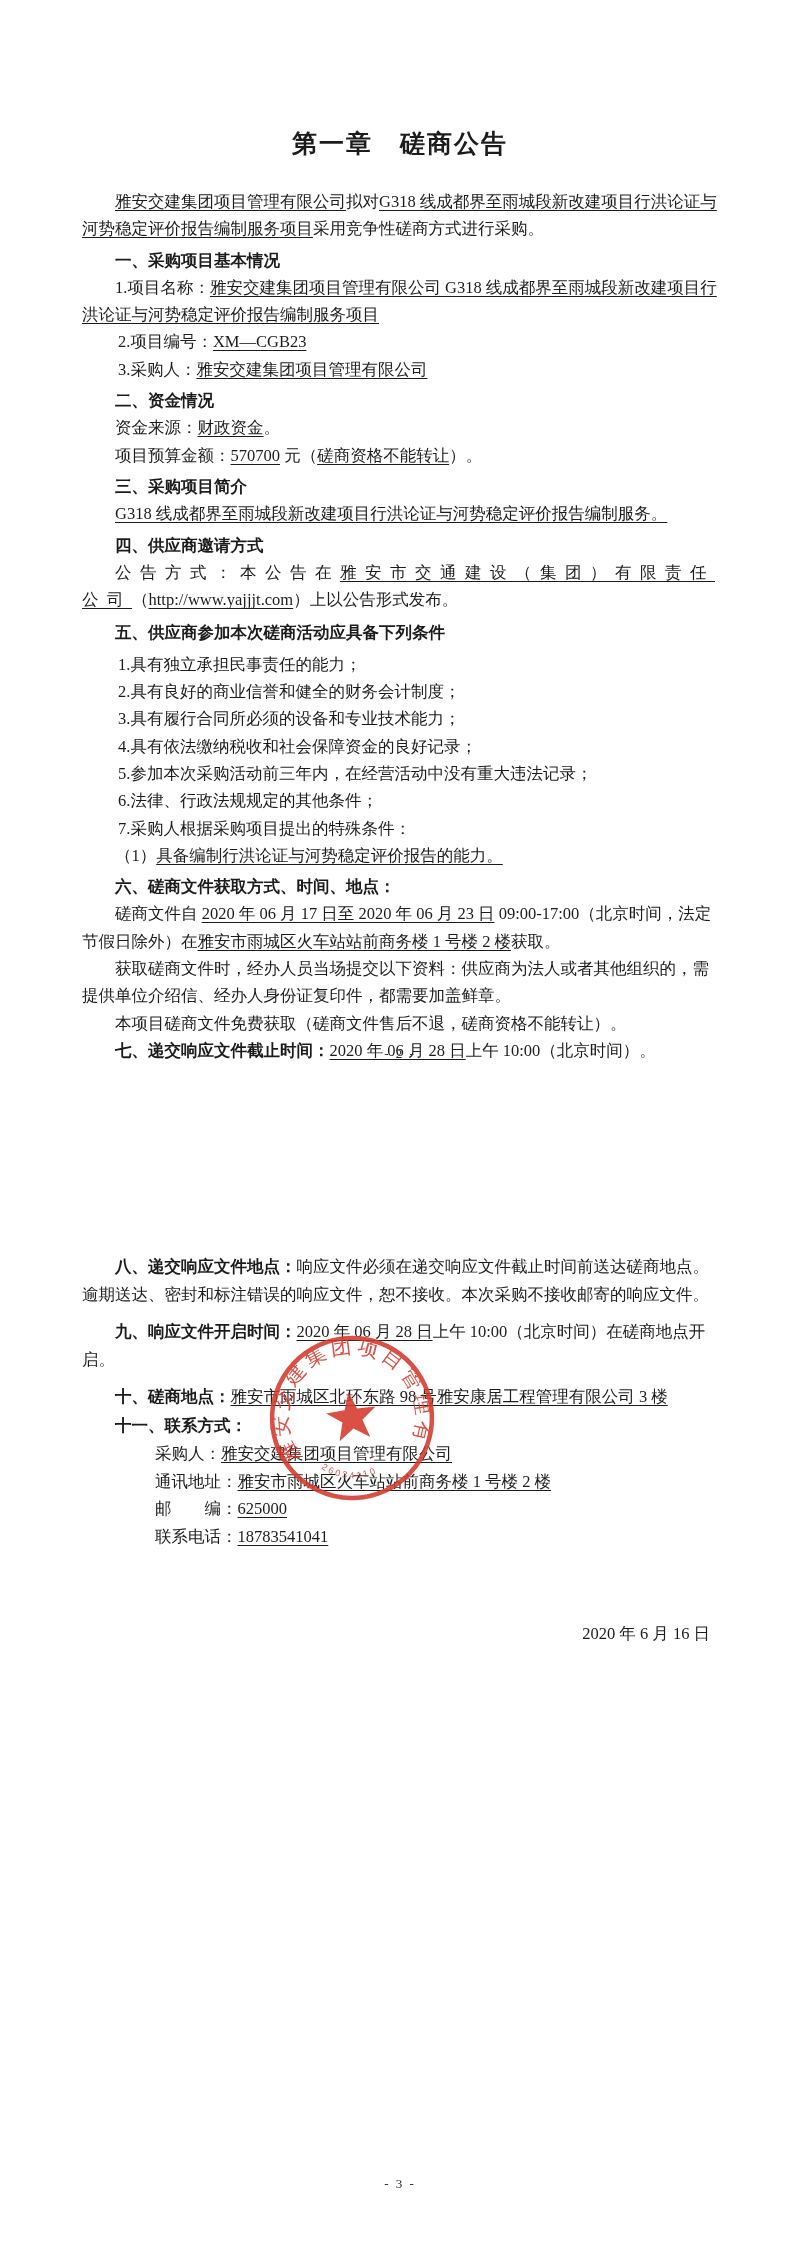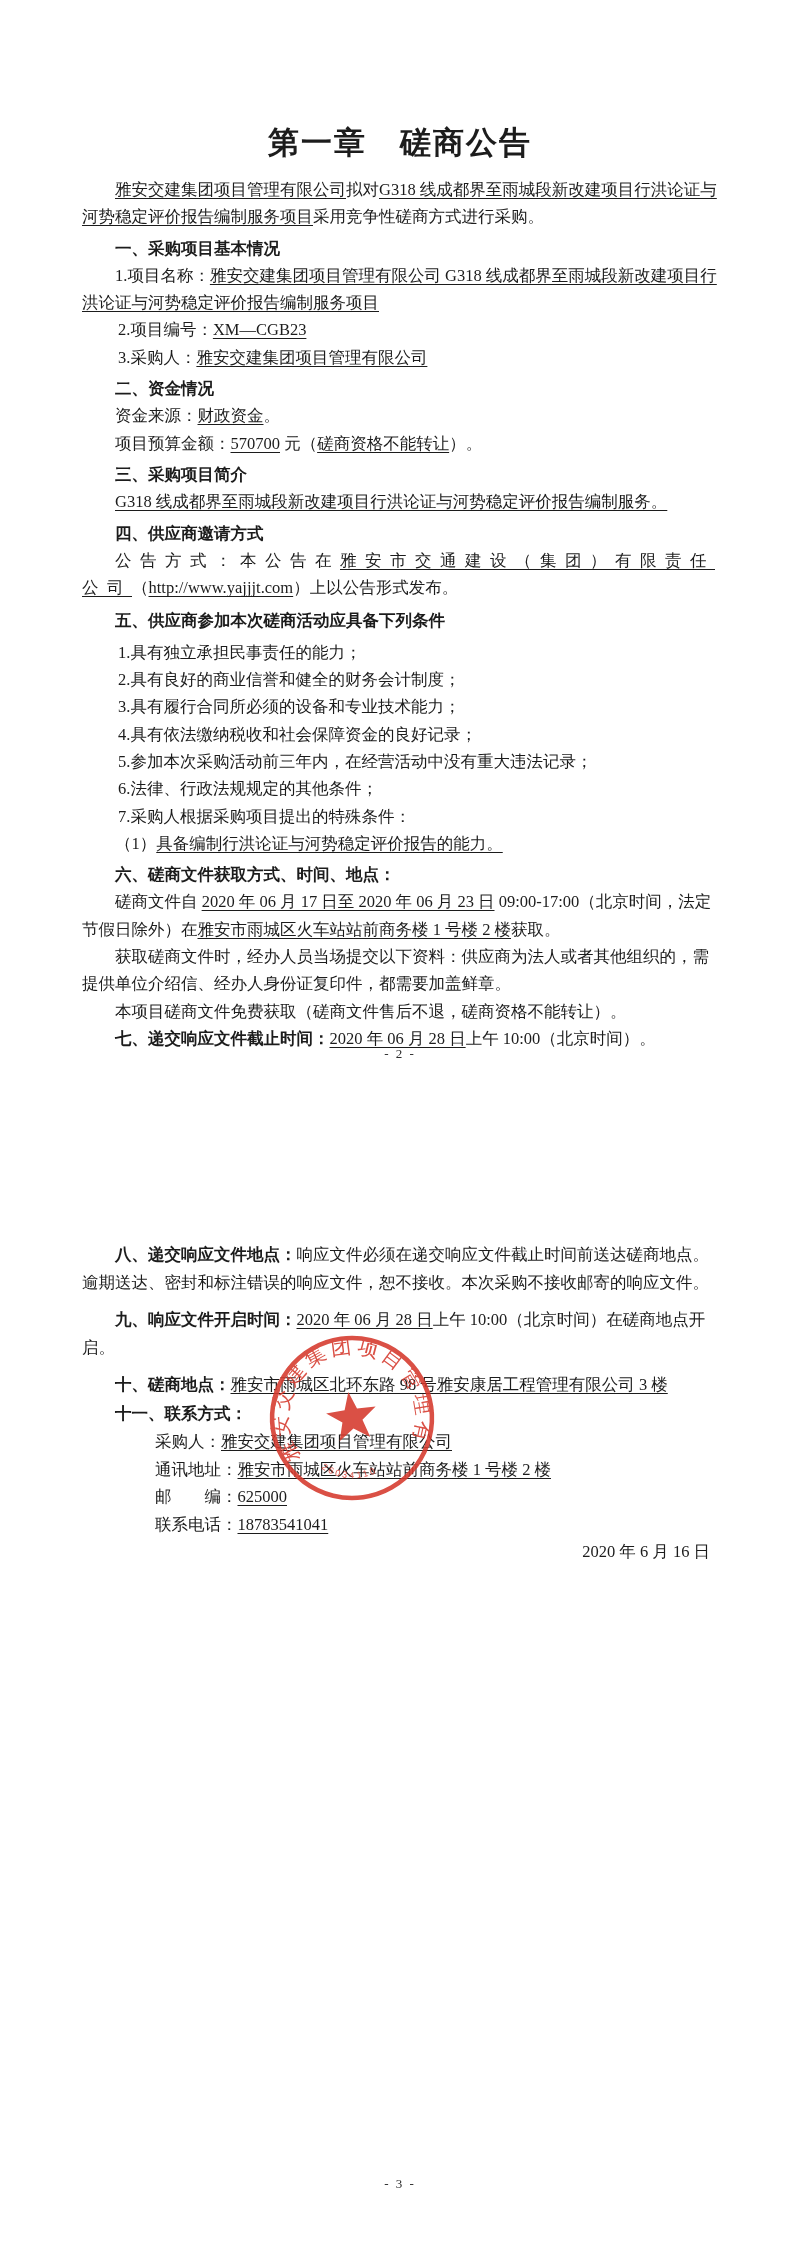--- a/index.html
+++ b/index.html
@@ -7,42 +7,42 @@
     width:800px;height:2261px;
     background:#ffffff;
     font-family:"Liberation Serif","DejaVu Serif",serif;
     color:#1c1c1c;
     position:relative;
     overflow:hidden;
   }
   .content{padding:0 82px;font-size:16.5px;line-height:27.3px;}
   p{margin:0;}
   .title{
-    padding-top:126px;margin-bottom:16px;
-    text-align:center;font-size:31px;font-weight:bold;line-height:34px;
+    padding-top:126px;margin-bottom:28px;
+    text-align:center;font-size:25px;font-weight:bold;line-height:34px;
     font-family:"Liberation Sans","DejaVu Sans",sans-serif;
     letter-spacing:2px;
   }
   .h{
     font-weight:bold;
     font-family:Liberation Serif, serif;
     padding-left:33px;margin-top:4px;
   }
   .h5x{margin-top:6px;margin-bottom:4px;}
   .ind{text-indent:33px;}
   .li{padding-left:36px;}
   .sub{padding-left:33px;}
   .u{text-decoration:underline;text-underline-offset:3px;}
   .b{font-weight:bold;font-family:Liberation Sans, sans-serif;}
   .spread{letter-spacing:8.5px;}
   .spacer{height:188px;}
   .p2line{line-height:28px;}
   .mt8{margin-top:8px;}
   .contact{padding-left:73px;line-height:27.5px;}
-  .date{ text-align:right;padding-right:8px;}
+  .date{ text-align:right;padding-right:8px;margin-top:70px;}
   .pagenum{
     position:absolute;left:0;width:100%;text-align:center;
     font-size:13px;color:#2a2a2a;letter-spacing:2px;
   }
   #pn2{top:1046px;}
   #pn3{top:2176px;}
   .stamp{
     position:absolute;left:266px;top:1332px;width:172px;height:172px;
     transform:rotate(-8deg);
     opacity:0.88;

